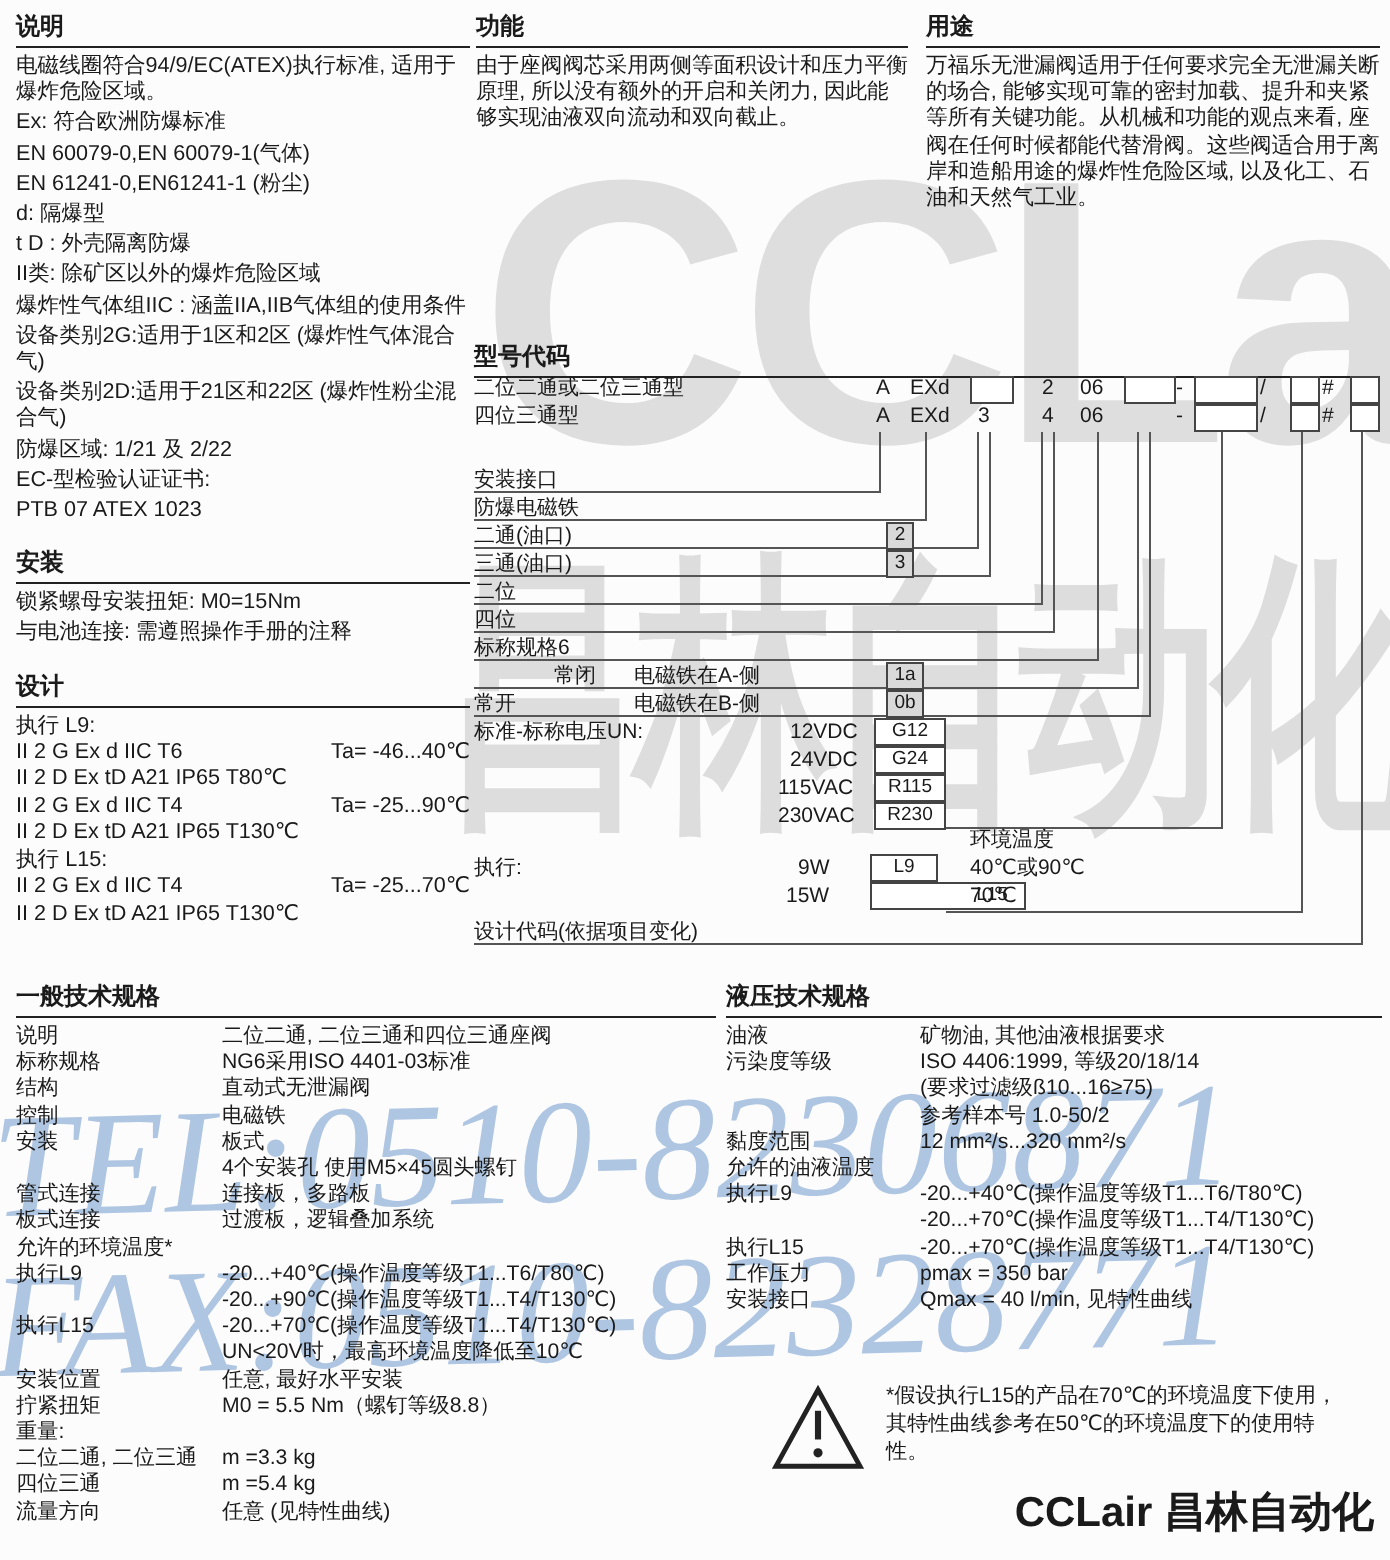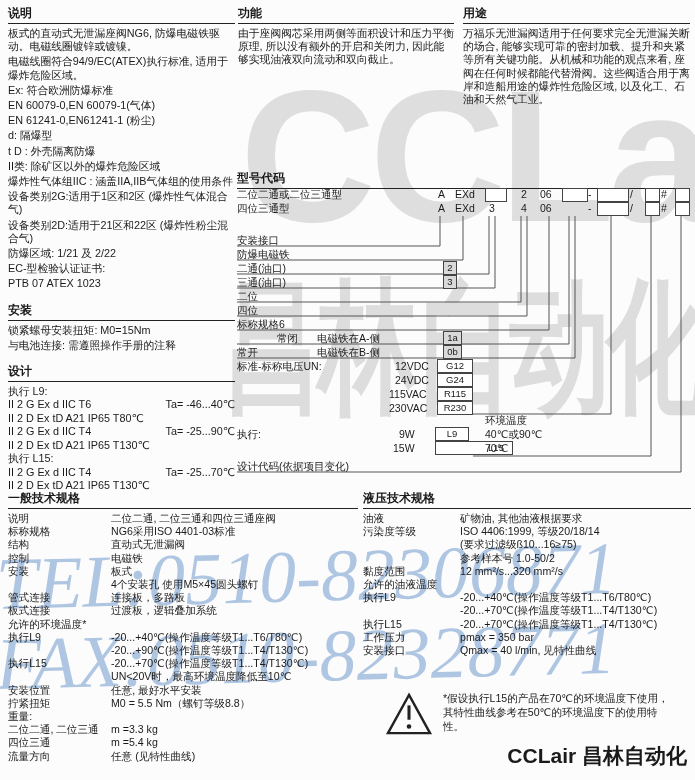--- a/index.html
+++ b/index.html
@@ -49,21 +49,20 @@
 
 <div class="page">
 
   <div class="wm wm-latin">CCLair</div>
   <div class="wm wm-cn">昌林自动化</div>
   <div class="wm wm-blue wm-tel">TEL:0510-82306871</div>
   <div class="wm wm-blue wm-fax">FAX:0510-82328771</div>
 
   <div class="col col-left">
     <div class="sec-title">说明</div>
-    <div class="para">板式的直动式无泄漏座阀NG6, 防爆电磁铁驱动。电磁线圈镀锌或镀镍。</div>
     <div class="para">电磁线圈符合94/9/EC(ATEX)执行标准, 适用于爆炸危险区域。</div>
     <div class="para">Ex: 符合欧洲防爆标准</div>
     <div class="para">EN 60079-0,EN 60079-1(气体)</div>
     <div class="para">EN 61241-0,EN61241-1 (粉尘)</div>
     <div class="para">d: 隔爆型</div>
     <div class="para">t D : 外壳隔离防爆</div>
     <div class="para">II类: 除矿区以外的爆炸危险区域</div>
     <div class="para">爆炸性气体组IIC : 涵盖IIA,IIB气体组的使用条件</div>
     <div class="para">设备类别2G:适用于1区和2区 (爆炸性气体混合气)</div>
     <div class="para">设备类别2D:适用于21区和22区 (爆炸性粉尘混合气)</div>

